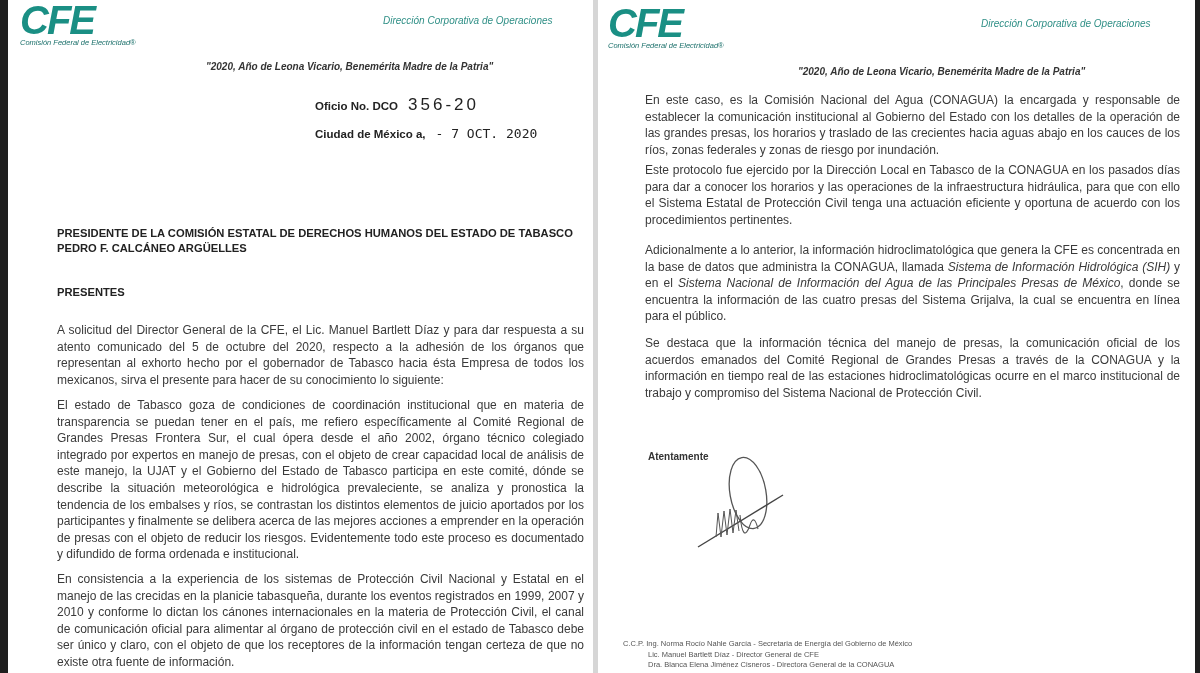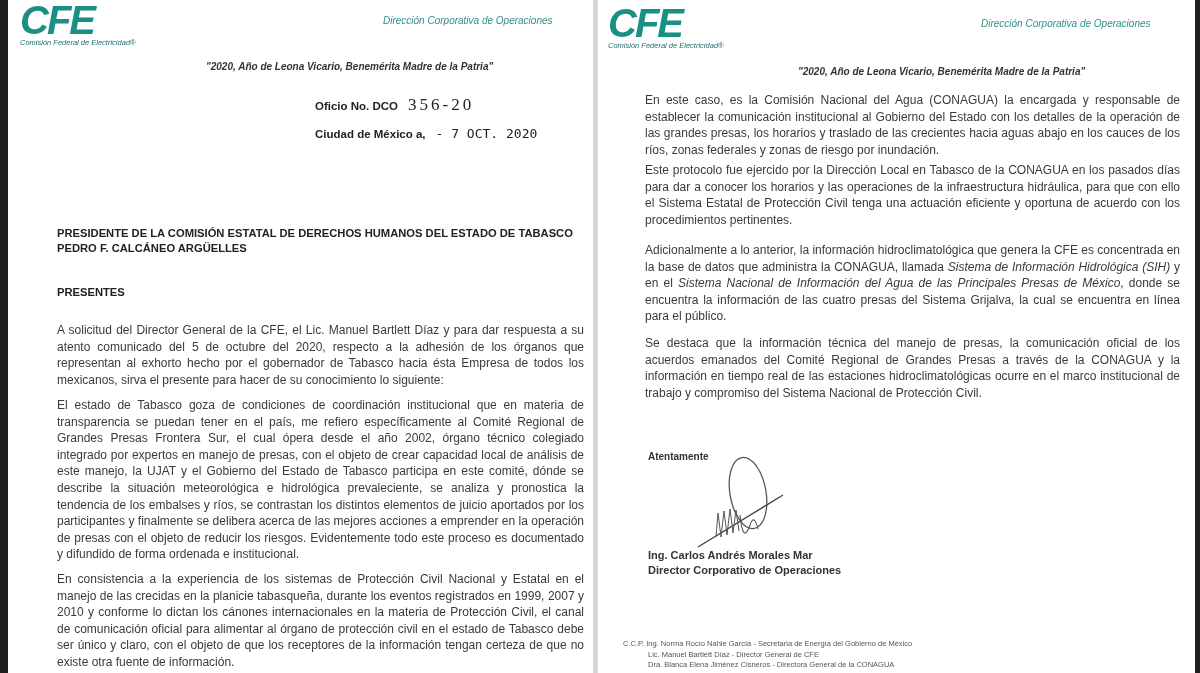--- a/index.html
+++ b/index.html
@@ -35,21 +35,21 @@
   }
   .dept {
     position: absolute; font-size: 10px; font-style: italic;
     color: #2f8f86; white-space: nowrap;
   }
   .motto {
     position: absolute; font-size: 10px; font-style: italic; font-weight: bold;
     color: #333; white-space: nowrap;
   }
   .ref { position: absolute; font-size: 11.5px; font-weight: bold; color: #222; white-space: nowrap; }
-  .ref .stamp { font-family: Liberation Serif, serif; font-weight: normal; font-size: 17px; letter-spacing: 3px; margin-left: 10px; }
+  .ref .stamp { font-family: Liberation Sans, sans-serif; font-weight: normal; font-size: 17px; letter-spacing: 3px; margin-left: 10px; }
   .ref .stamp2 { font-family: "DejaVu Sans Mono", monospace; font-weight: normal; font-size: 13px; margin-left: 10px; }
   .addressee {
     position: absolute; font-size: 11.2px; font-weight: bold; line-height: 15px;
     color: #222; text-transform: uppercase;
   }
   .para {
     position: absolute; font-size: 12px; line-height: 16.6px;
     color: #3a3a3a; text-align: justify;
   }
   .para i { font-style: italic; }
@@ -105,24 +105,20 @@
 
   <div class="sign-label" style="left:50px; top:451px;">Atentamente</div>
 
   <svg class="signature" style="left:90px; top:455px;" width="100" height="100" viewBox="0 0 100 100">
     <ellipse cx="60" cy="38" rx="18" ry="36" fill="none" stroke="#555" stroke-width="1.3" transform="rotate(-10 60 38)"></ellipse>
     <path d="M10 92 L95 40" stroke="#444" stroke-width="1.4" fill="none"></path>
     <path d="M28 82 L30 58 L33 82 L36 56 L39 80 L42 54 L45 78 L48 55 L51 76" stroke="#555" stroke-width="1" fill="none"></path>
     <path d="M52 60 Q55 90 62 70 Q66 58 70 74" stroke="#555" stroke-width="1.1" fill="none"></path>
   </svg>
 
-  <div class="signer" style="left:50px; top:548px;">
-    <div>Ing. Carlos Andrés Morales Mar</div>
-    <div>Director Corporativo de Operaciones</div>
-  </div>
 
   <div class="ccp" style="left:25px; top:639px;">
     <div>C.C.P. Ing. Norma Rocío Nahle García - Secretaria de Energía del Gobierno de México</div>
     <div class="indent">Lic. Manuel Bartlett Díaz - Director General de CFE</div>
     <div class="indent">Dra. Blanca Elena Jiménez Cisneros - Directora General de la CONAGUA</div>
     <div class="indent">Lic. Sergio Ortega Marín - Coordinador de Relaciones Interinstitucionales</div>
     <div class="indent">Ing. José Manuel Mendoza Fuentes - Subdirector de Negocios No Regulados</div>
   </div>
 </div>
 

